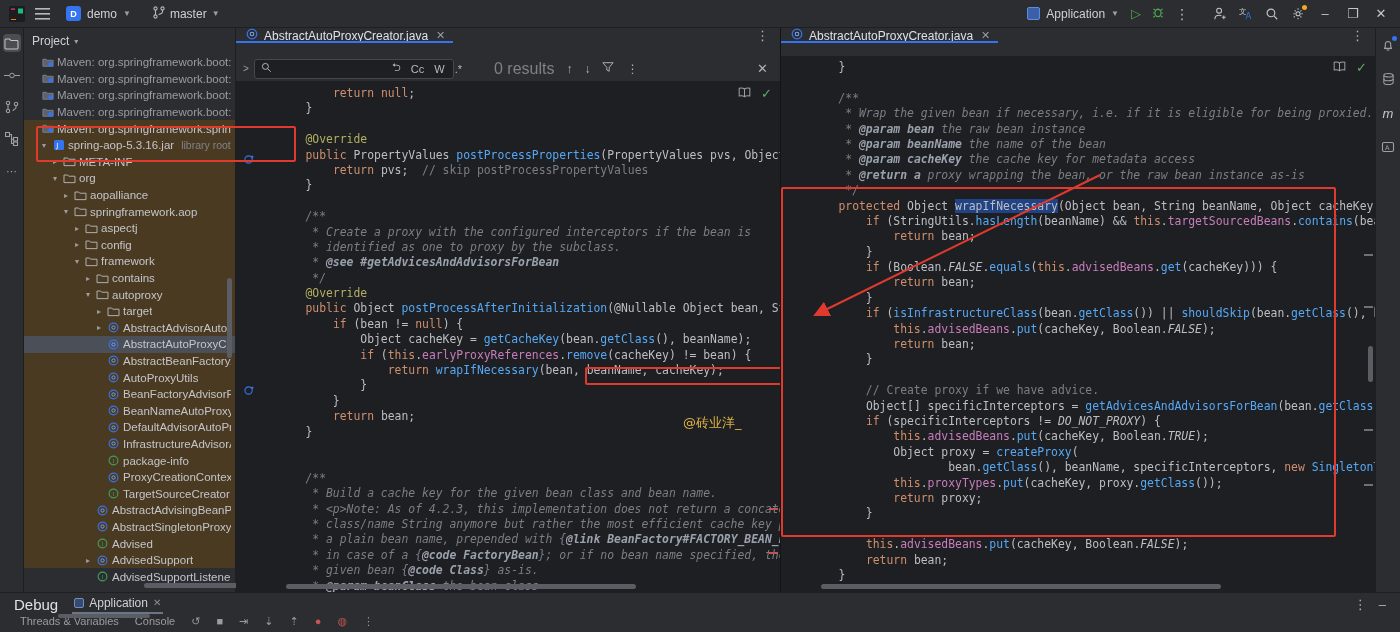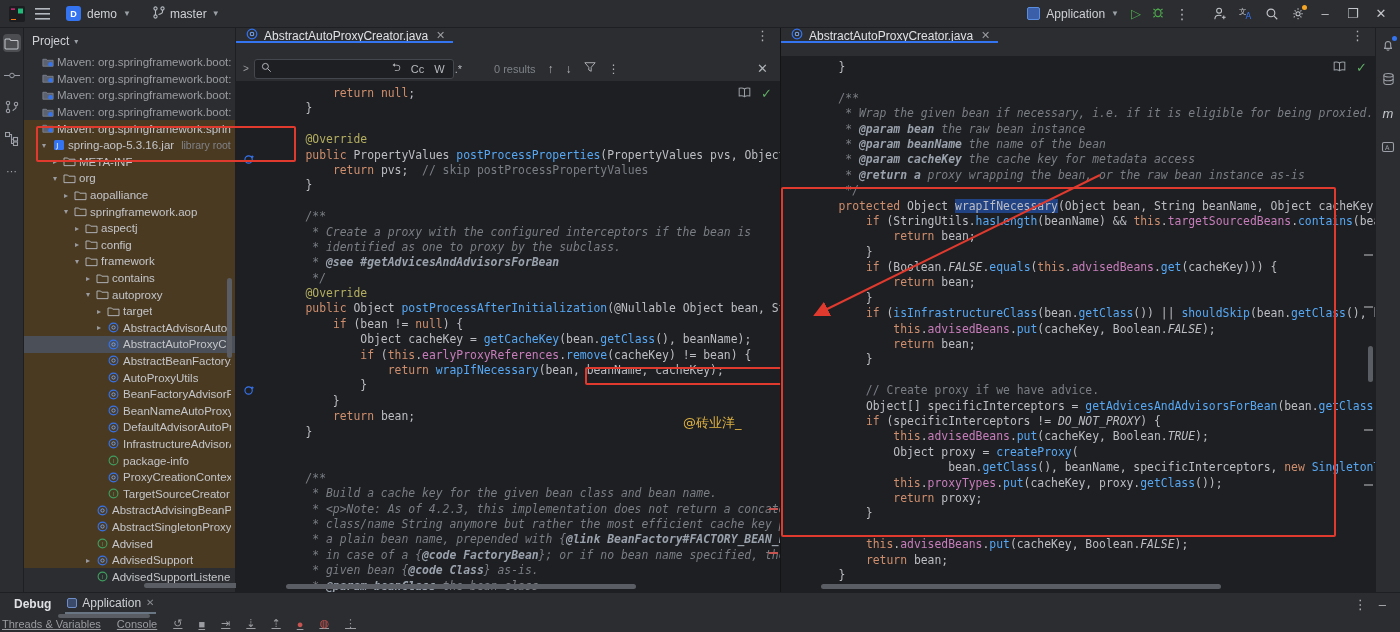--- a/index.html
+++ b/index.html
@@ -116,21 +116,21 @@
     padding-left: 2px;
   }
   .fb-exp { width: 16px; text-align: center; color: #9a9ca1; font-size: 10px; }
   .fb-input {
     flex: 0 0 200px; height: 20px; background: #1e1f22; border: 1px solid #44474d;
     border-radius: 3px; display: flex; align-items: center; gap: 5px; padding: 0 6px;
     color: #b9bcc2; font-size: 11px;
   }
   .fb-opts { display: flex; align-items: center; gap: 10px; margin-left: -58px; padding-right: 10px; }
   .fb-opt { color: #b6b9bf; font-size: 11px; }
-  .fb-results { color: #7e8288; font-size: 11px; margin-left: 22px; }
+  .fb-results { color: #7e8288; font-size: 16px; margin-left: 22px; }
   .fb-nav { display: flex; align-items: center; gap: 12px; margin-left: 12px; color: #b0b3b8; font-size: 12px; }
   .fb-close { margin-left: auto; padding-right: 12px; color: #b0b3b8; font-size: 13px; }
 
   
   .codewrap { flex: 1 1 auto; position: relative; overflow: hidden; background: #1e1f22; }
   .gutter { position: absolute; left: 0; top: 0; bottom: 0; width: 42px; background: #1e1f22; }
   .code {
     position: absolute; left: 42px; top: 0; right: 0; bottom: 0;
     font-family: "DejaVu Sans Mono", monospace; font-size: 11.4px; line-height: 15.4px;
     white-space: pre; color: #bcbec4; padding-top: 4px; overflow: hidden;
@@ -175,27 +175,27 @@
   .rrail {
     width: 25px; flex: 0 0 25px; background: #2b2d30;
     display: flex; flex-direction: column; align-items: center; padding-top: 8px; gap: 16px;
     border-left: 1px solid #1e1f22;
   }
   .rrail-icon { color: #9da0a8; width: 18px; height: 18px; display: flex; align-items: center; justify-content: center; font-size: 13px; }
 
   
   .bottom { flex: 0 0 40px; background: #2b2d30; border-top: 1px solid #1e1f22; display: flex; flex-direction: column; }
   .bt-tabs { height: 22px; display: flex; align-items: center; gap: 14px; padding: 0 14px; font-size: 12px; }
-  .bt-title { color: #dfe1e5; font-weight: bold; font-size: 12px; }
+  .bt-title { color: #dfe1e5; font-weight: normal; font-size: 15px; }
   .bt-tab { display: flex; align-items: center; gap: 5px; color: #ced0d6; position: relative; padding: 0 2px 3px; }
   .bt-tab.active::after { content:""; position:absolute; left:0; right:0; bottom:-1px; height:2px; background:#6b7684; }
   .bt-sq { width: 10px; height: 10px; border: 1.4px solid #6f8ec9; background: #3a4a6b; border-radius: 2px; }
   .bt-x { color: #8a8d93; font-size: 10px; }
   .bt-right { margin-left: auto; display: flex; align-items: center; gap: 12px; color: #b0b3b8; font-size: 13px; }
-  .bt-row2 { height: 17px; display: flex; align-items: center; gap: 16px; padding: 0 2px; font-size: 11px; color: #9a9ca1; overflow: hidden; text-decoration: underline; }
+  .bt-row2 { height: 17px; display: flex; align-items: flex-start; gap: 16px; padding: 0 20px; font-size: 11px; color: #9a9ca1; overflow: hidden; }
   .dbg-ico { font-size: 11px; }
   .bt-scroll { position: absolute; left: 58px; bottom: 14px; width: 92px; height: 4px; background: #5a5d63; border-radius: 2px; }
 </style>
 </head>
 <body>
 
 <div class="app">
 
   <div class="topbar">
     <div class="tb-left">

